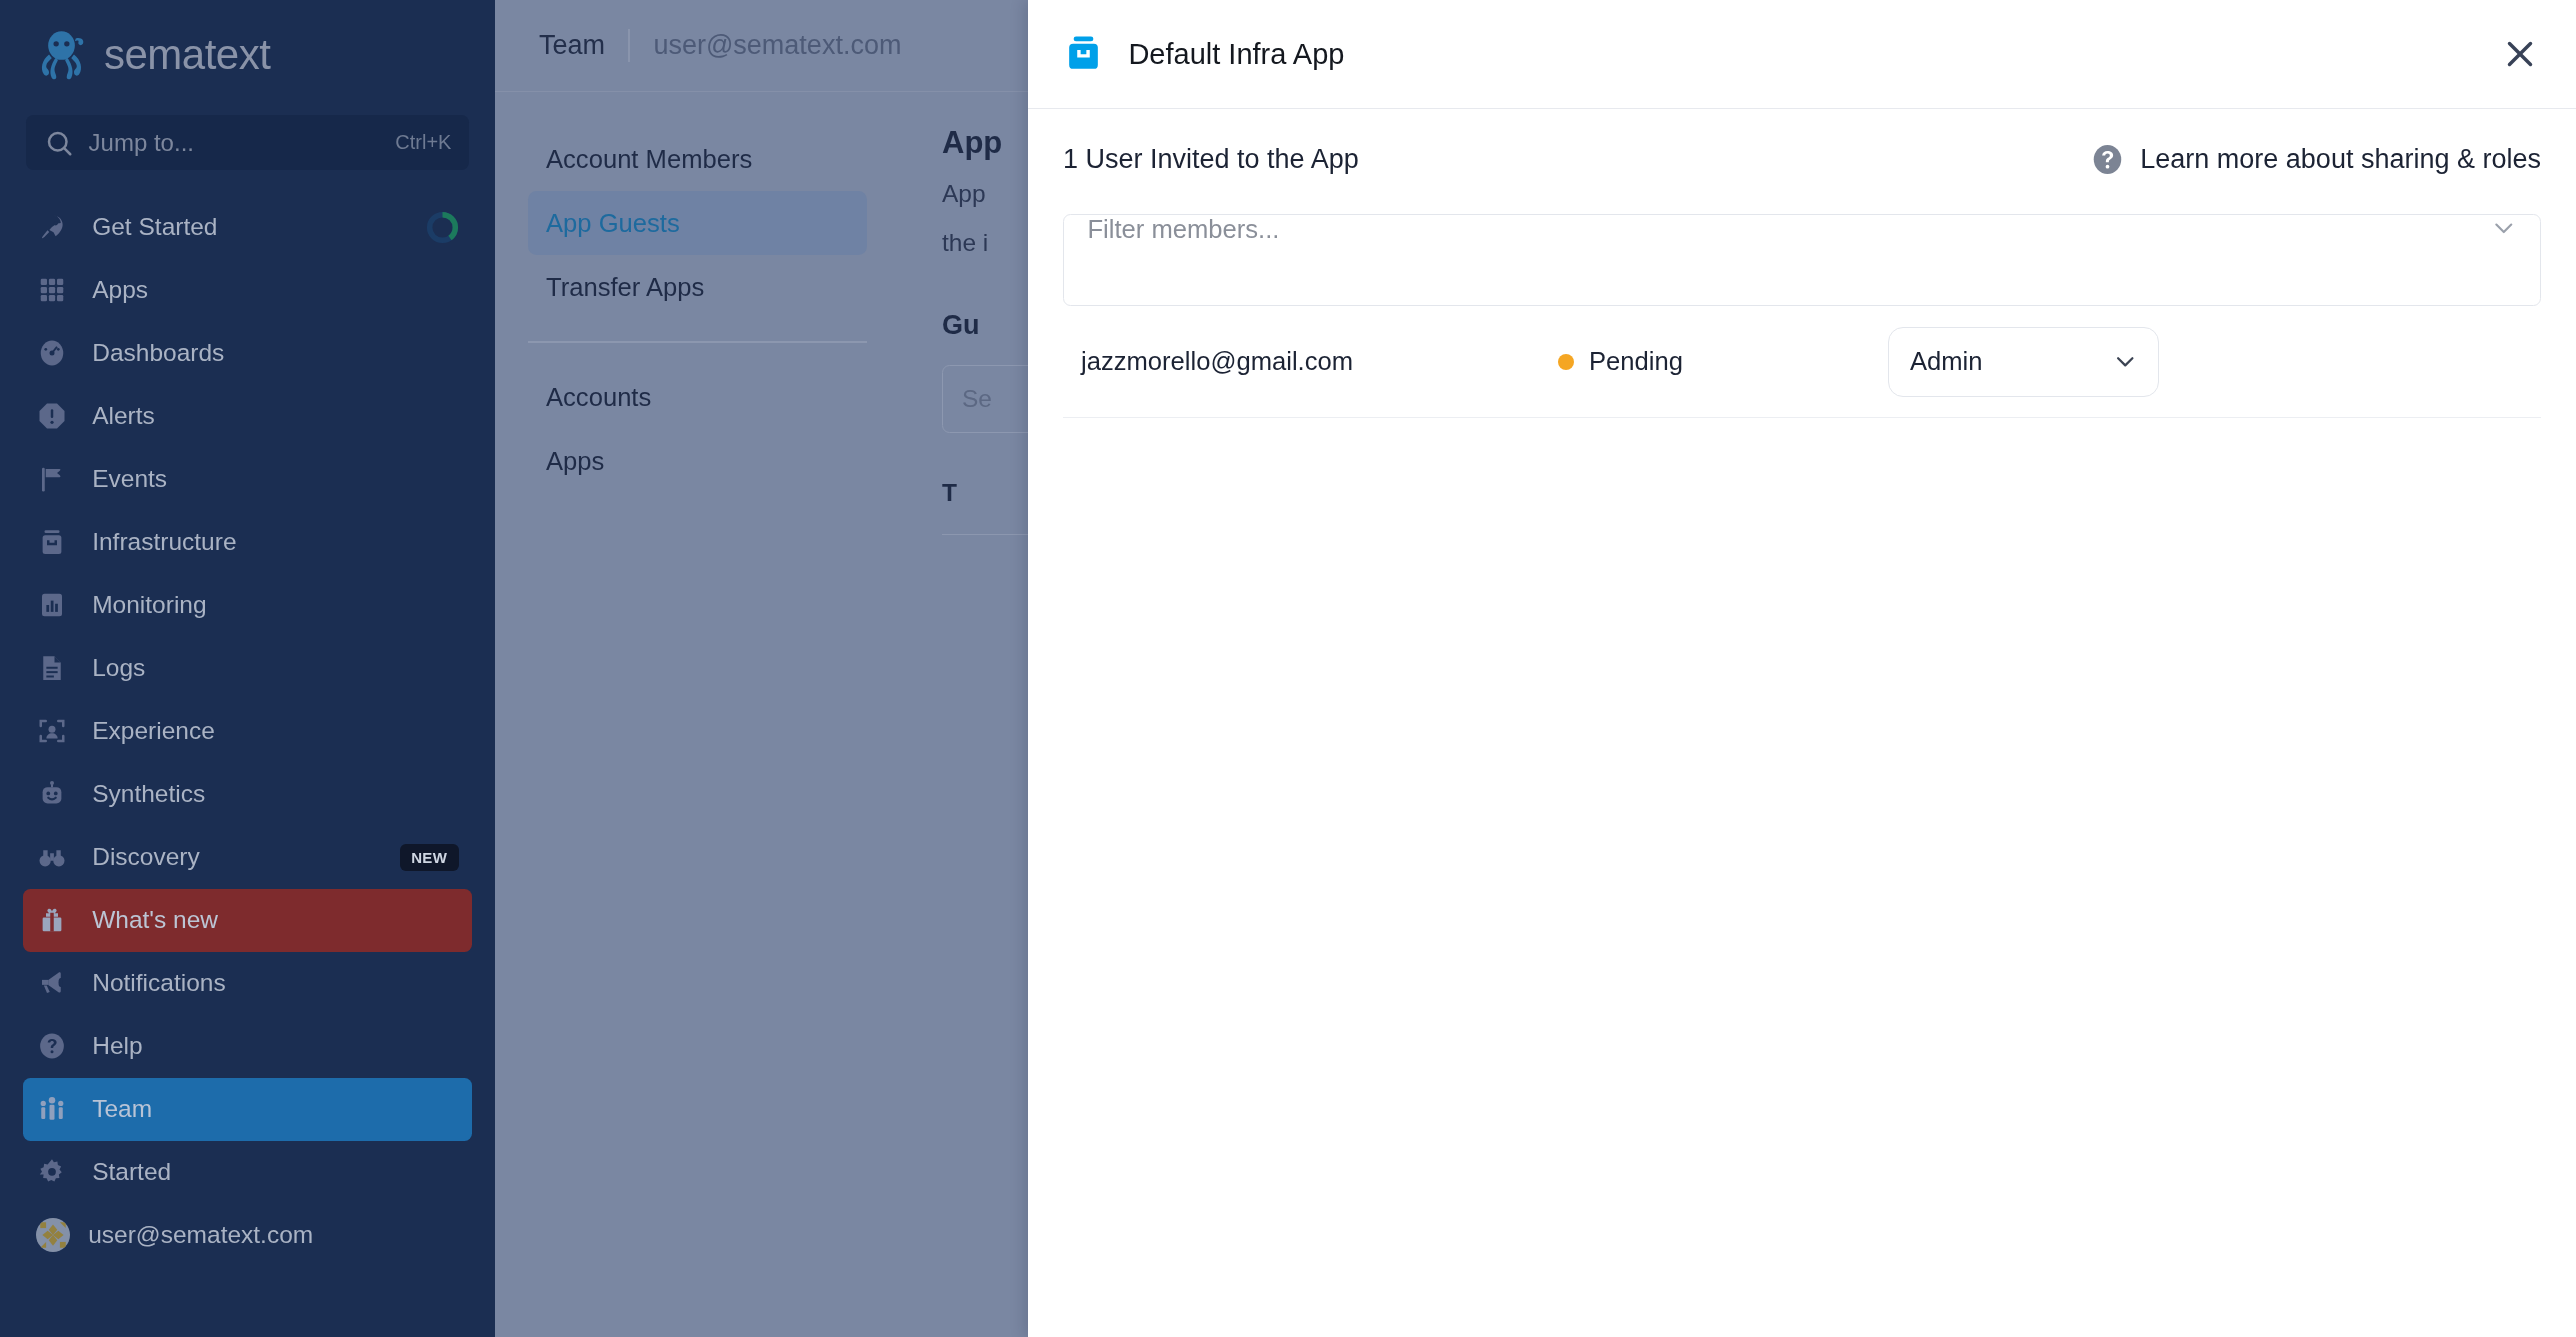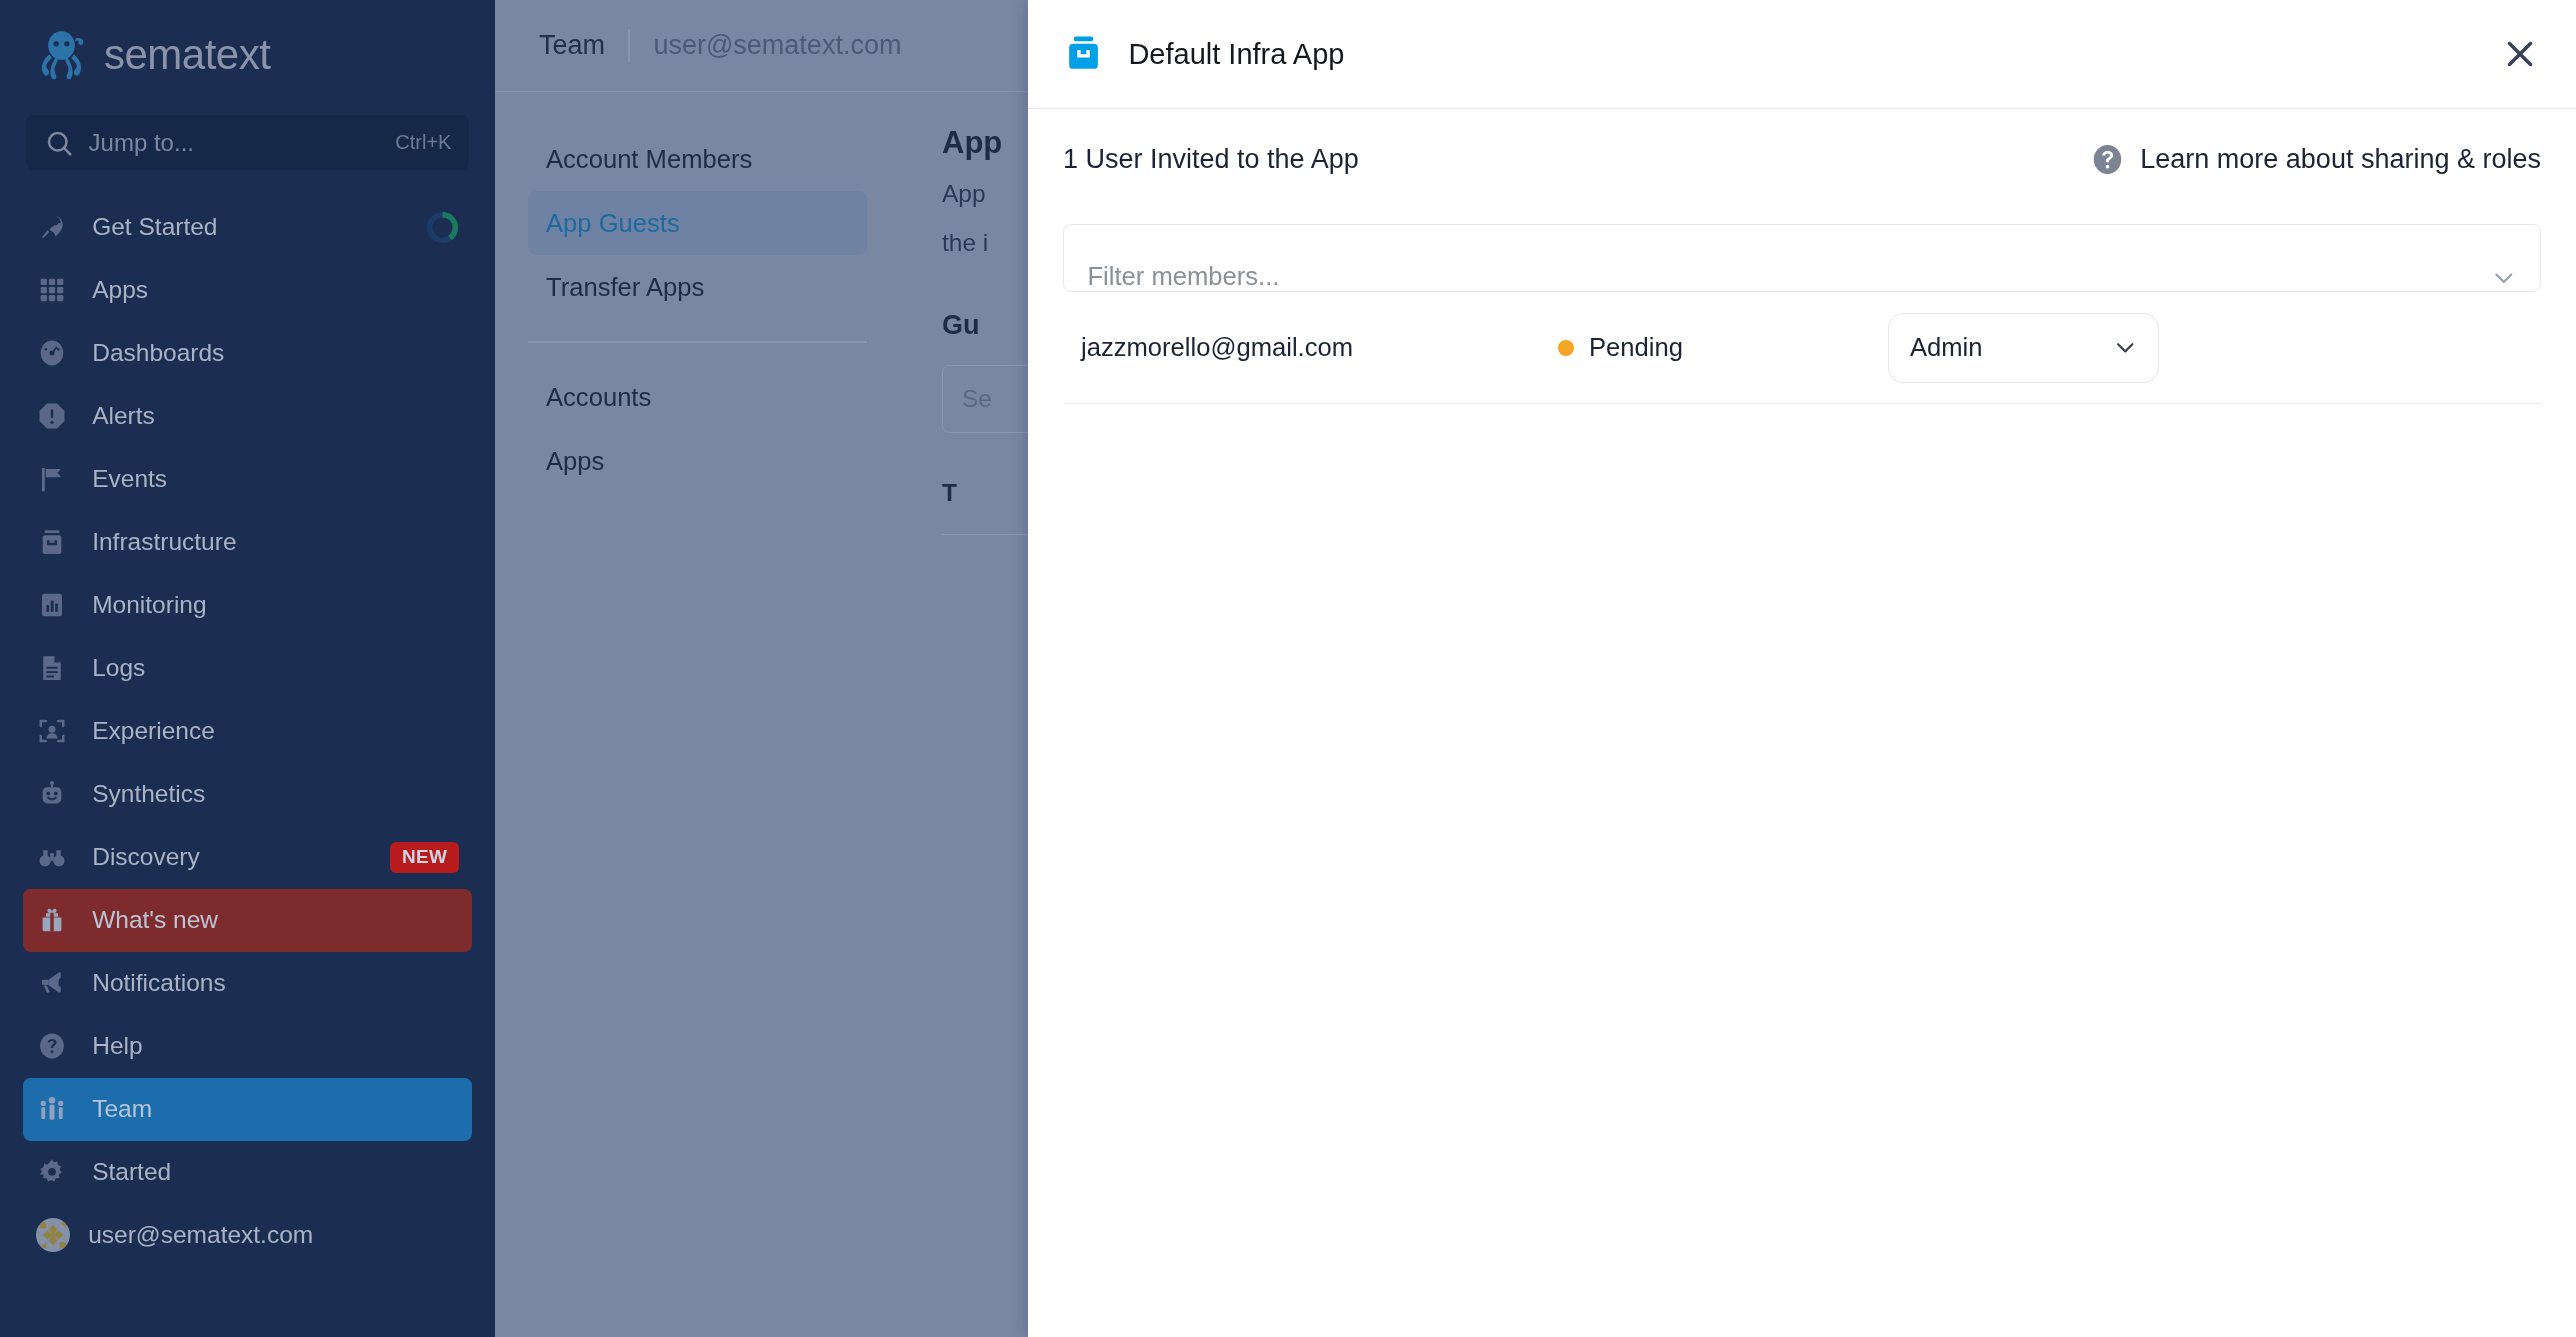--- a/index.html
+++ b/index.html
@@ -60,22 +60,22 @@
   .nav-label { font-size: 24.5px; color: #aab3c4; white-space: nowrap; }
   .nav-item.active-blue { background: #1d6cab; }
   .nav-item.active-blue .nav-label { color: #b9c4d6; }
   .nav-item.active-blue .nav-icon svg { fill: #90a0bd; }
   .nav-item.active-red { background: #7e2b2d; }
   .nav-item.active-red .nav-label { color: #bcc5d4; }
   .nav-item.active-red .nav-icon svg { fill: #9aa6bd; }
 
   .badge-new {
     margin-left: auto;
-    background: #b91c1c; color: #cfd6e2;
-    font-size: 19px; font-weight: 700;
+    background: #0f172a; color: #cfd6e2;
+    font-size: 15px; font-weight: 700;
     padding: 4.8px 11.7px; border-radius: 5.9px;
     letter-spacing: 0.3px;
   }
   .ring { margin-left: auto; width: 33px; height: 33px; }
 
   .user-row {
     display: flex; align-items: center;
     height: 63px; margin: 0 23.4px; padding: 0 12.8px; gap: 18px;
   }
   .avatar {
@@ -154,23 +154,23 @@
     height: 101px;
   }
   .invited-count { font-size: 27px; color: #1c2334; }
   .learn-more {
     margin-left: auto; display: flex; align-items: center; gap: 16px;
   }
   .help-icon { width: 33px; height: 33px; flex: 0 0 auto; }
   .learn-text { font-size: 27px; color: #1c2334; }
 
   .filter-box {
-    height: 68px; border: 1.6px solid #e3e6ec; border-radius: 7.5px;
-    display: flex; align-items: flex-end; padding: 0 23.4px;
-    margin-top: 14px;
+    height: 92px; border: 1.6px solid #e3e6ec; border-radius: 7.5px;
+    display: flex; align-items: flex-start; padding: 0 23.4px;
+    margin-top: 4px;
   }
   .filter-ph { font-size: 25.6px; color: #8a8f99; }
   .filter-caret { margin-left: auto; width: 25.6px; height: 25.6px; }
 
   .member-row {
     display: flex; align-items: center;
     height: 112px;
     border-bottom: 1.6px solid #eceef2;
   }
   .member-email { font-size: 25.6px; color: #1c2334; width: 495px; padding-left: 18px; }

